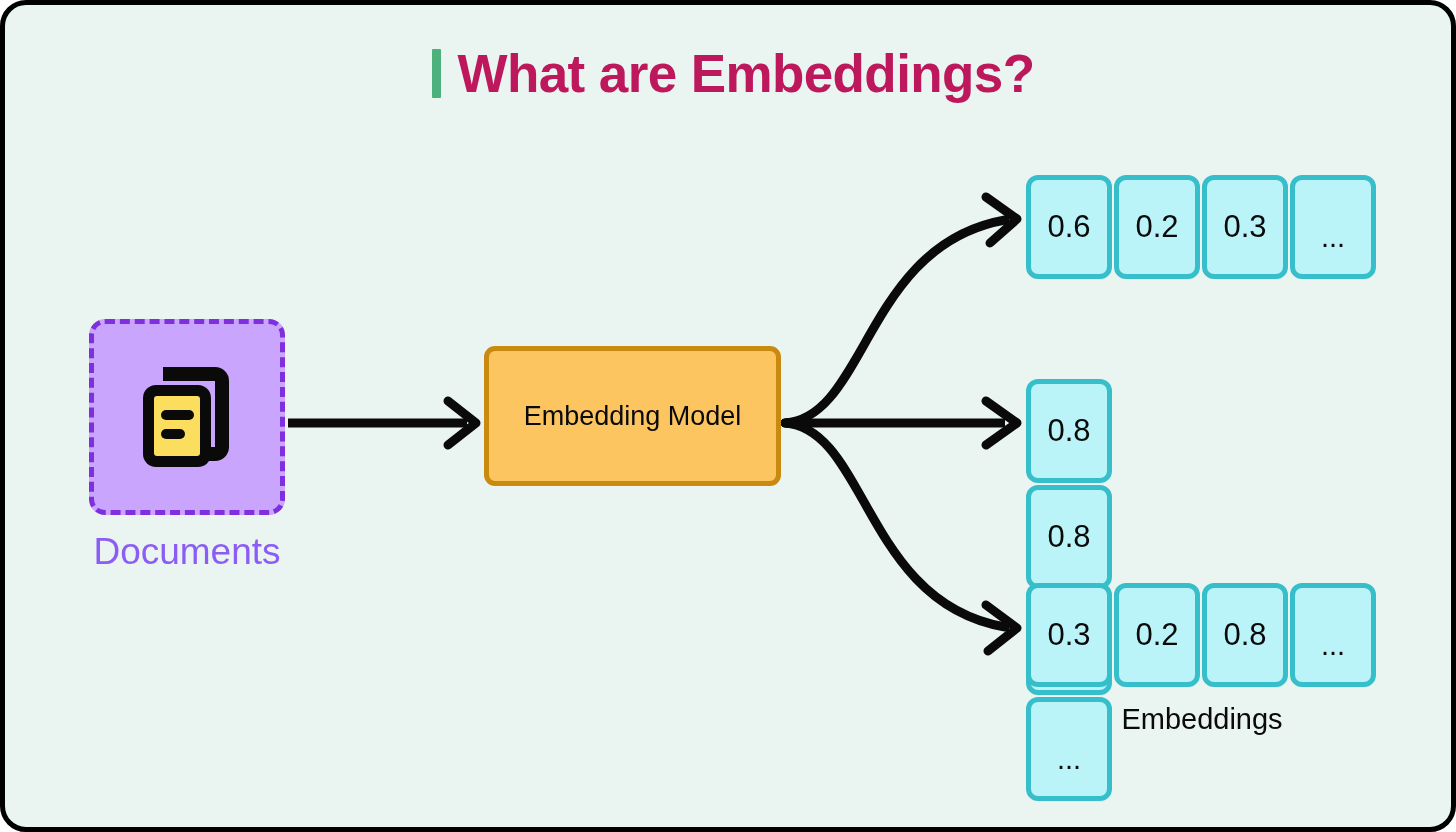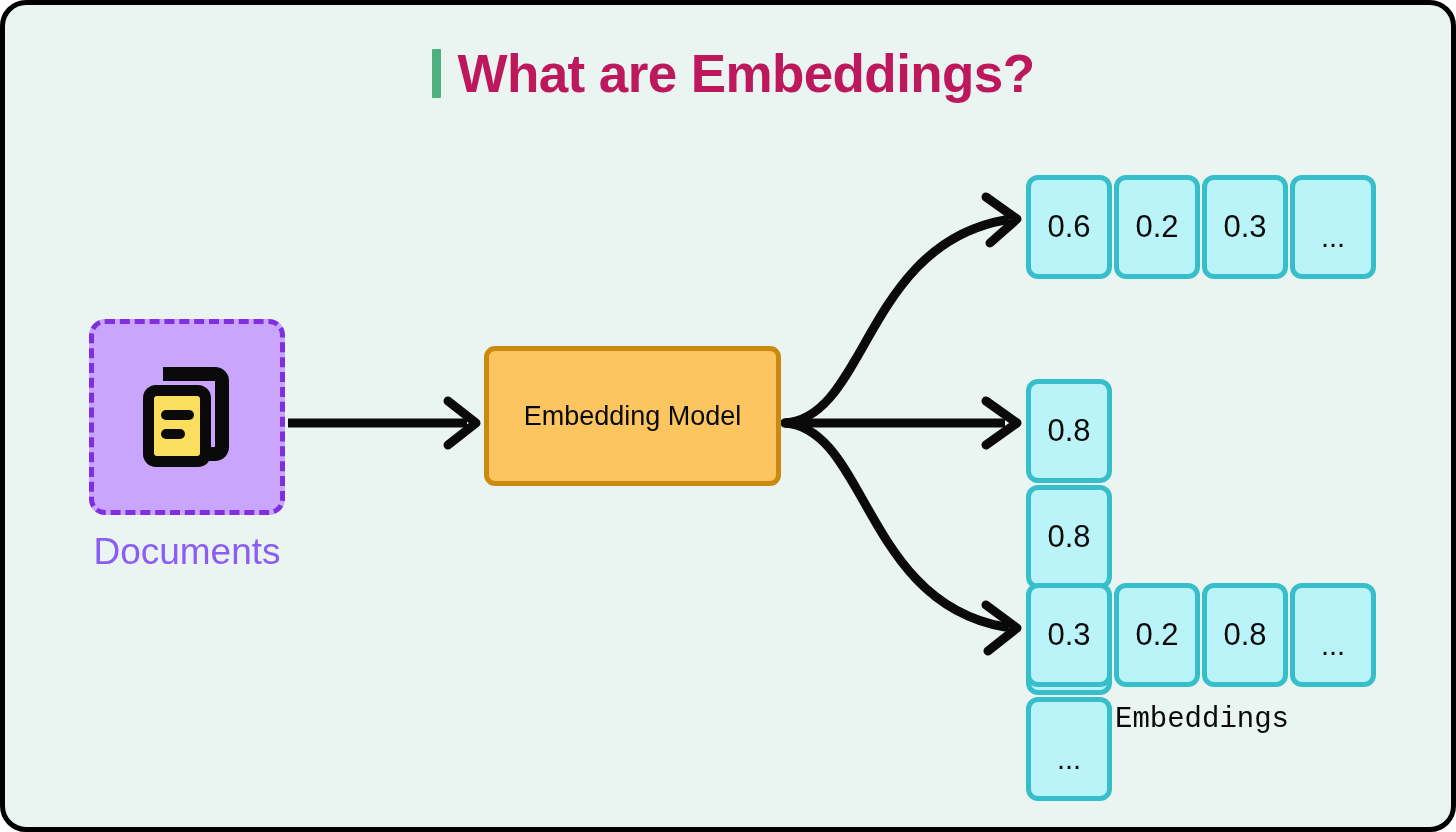--- a/index.html
+++ b/index.html
@@ -132,21 +132,20 @@
     padding-bottom: 20px;
   }
   #embeddings-label {
     position: absolute;
     left: 1021px;
     top: 698px;
     width: 352px;
     text-align: center;
     font-size: 29px;
     color: #0a0a0a;
-    font-family: Liberation Mono, monospace;
   }
 
   
   #arrow-layer {
     position: absolute;
     left: 0;
     top: 0;
     width: 1456px;
     height: 832px;
     pointer-events: none;

